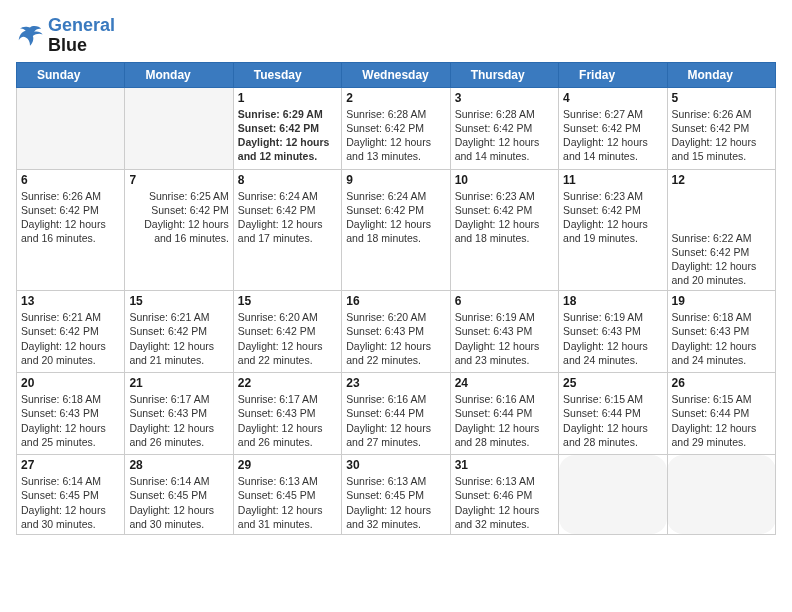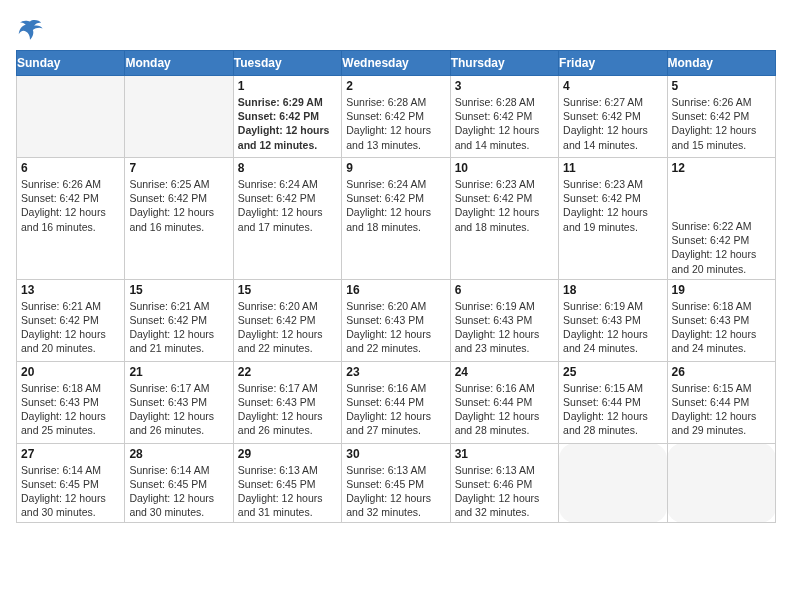--- a/index.html
+++ b/index.html
@@ -47,21 +47,21 @@
       color: #444;
     }
     table {
       width: 100%;
       border-collapse: collapse;
       font-size: 11px;
     }
     th {
       background-color: #3a7abf;
       color: #fff;
-      padding: 5px 0;
+      padding: 5px 20px;
       text-align: left;
       font-size: 12px;
       font-weight: bold;
       border: 1px solid #2a6aaf;
     }
     td {
       border: 1px solid #ccc;
       vertical-align: top;
       padding: 3px 4px;
       height: 82px;
@@ -89,20 +89,23 @@
     }
   </style>
 </head>
 <body>
 
 <div class="header">
   <div class="logo">
     <svg class="logo-bird" viewBox="0 0 40 40">
       <path d="M20 8 C24 4, 34 6, 36 10 C32 9, 28 11, 26 14 C30 13, 36 14, 38 18 C34 16, 28 17, 24 20 C26 24, 24 30, 20 34 C20 28, 18 24, 14 22 C10 20, 6 22, 4 26 C4 20, 8 14, 14 12 C10 10, 8 8, 6 10 C8 6, 16 6, 20 8Z" fill="#3a7abf"></path>
     </svg>
+    <div>
+      <div class="logo-text"><span>General</span><br><span style="color:#1a1a1a">Blue</span></div>
+    </div>
   </div>
   <div class="title-block">
     <div class="month-title"></div>
     <div class="subtitle"></div>
   </div>
 </div>
 
 <table>
   <thead>
     <tr id="header-row">
@@ -158,21 +161,21 @@
       <tr>
         <td>
           <span class="day-num">6</span>
           <div class="day-detail" style="white-space: pre-line;">Sunrise: 6:26 AM
 Sunset: 6:42 PM
 Daylight: 12 hours
 and 16 minutes.</div>
         </td>
         <td>
           <span class="day-num">7</span>
-          <div class="day-detail" style="white-space: pre-line;">Sunrise: 6:25 AM
+          <div class="day-detail" style="white-space: pre-line; text-align: right;">Sunrise: 6:25 AM
 Sunset: 6:42 PM
 Daylight: 12 hours
 and 16 minutes.</div>
         </td>
         <td>
           <span class="day-num">8</span>
           <div class="day-detail" style="white-space: pre-line;">Sunrise: 6:24 AM
 Sunset: 6:42 PM
 Daylight: 12 hours
 and 17 minutes.</div>

